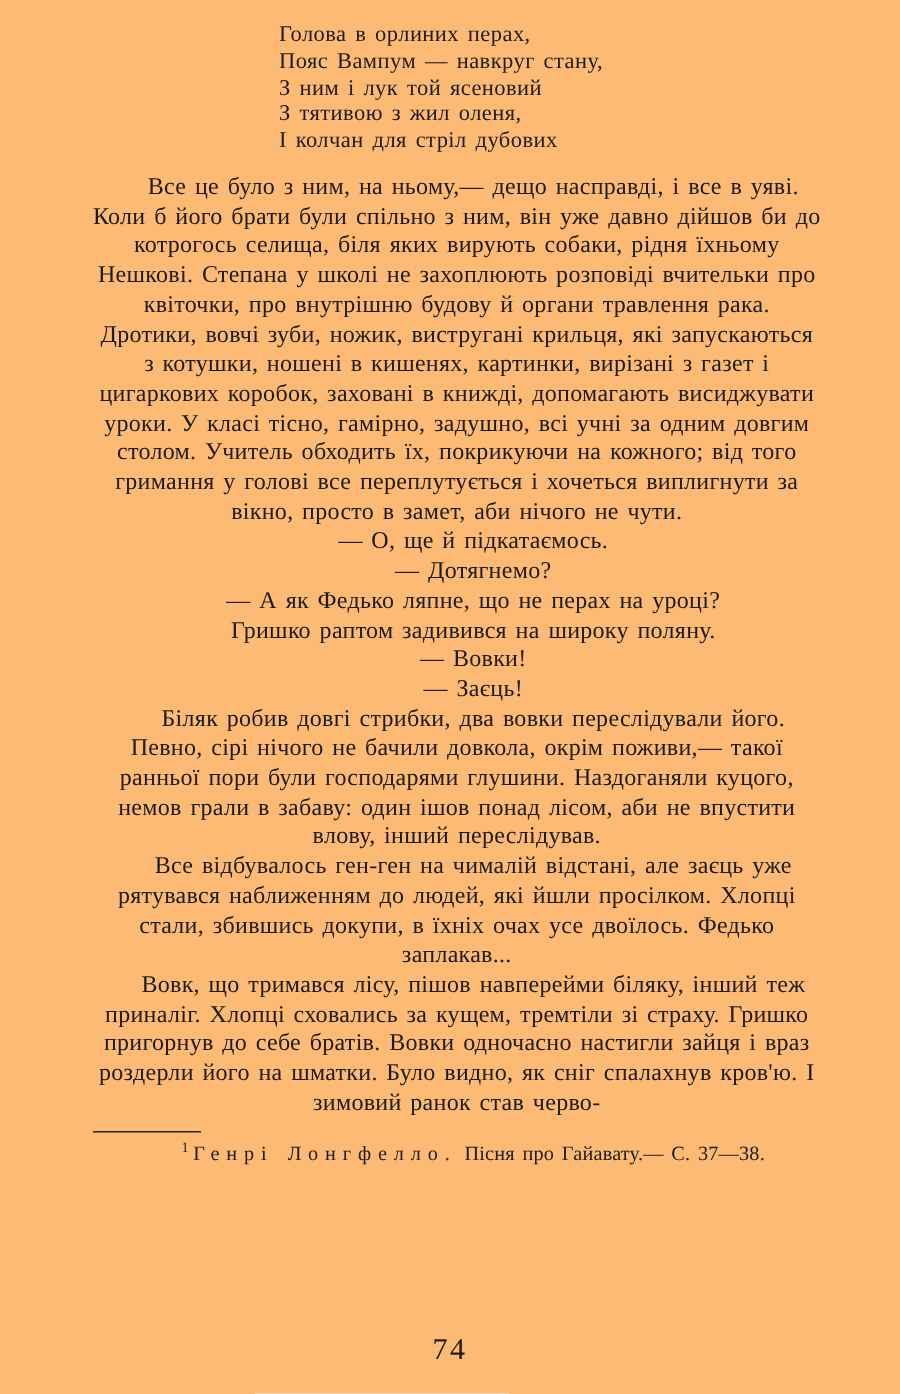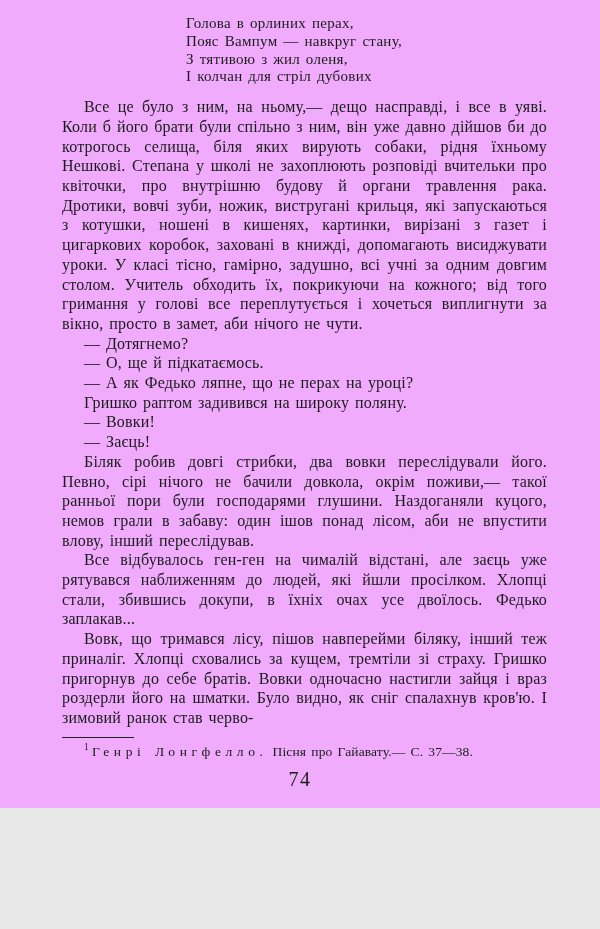--- a/index.html
+++ b/index.html
@@ -3,23 +3,23 @@
 <meta charset="utf-8">
 <style>
   html, body {
     margin: 0;
     padding: 0;
     background: #e8e8e8;
   }
   .page {
     position: relative;
     width: 600px;
-    height: 808px;
+    height: 929px;
     margin: 0 auto;
-    background: #f0abfc;
+    background: #fdba74;
     color: #1b1b1b;
     font-family: "Liberation Serif", "DejaVu Serif", serif;
     overflow: hidden;
   }
   .poem {
     padding-top: 15px;
     margin-left: 186px;
     font-size: 15px;
     line-height: 17.8px;
     letter-spacing: 0.02em;
@@ -35,20 +35,21 @@
     margin: 11px 53px 12px 62px;
     font-size: 16px;
     line-height: 19.7px;
     text-align: justify;
     letter-spacing: 0.012em;
     word-spacing: 0.1em;
   }
   .content p {
     margin: 0;
     text-indent: 22px;
+    text-align: center;
   }
   .footnote-sep {
     width: 72px;
     height: 0;
     border: none;
     border-top: 1.6px solid #232323;
     margin: 9px 0 5px 0;
   }
   .footnote {
     font-size: 13.5px;
@@ -77,28 +78,29 @@
   }
 </style>
 </head>
 <body>
 
 <div class="page">
 
   <div class="poem">
     <div class="poem-line">Голова в орлиних перах,</div>
     <div class="poem-line">Пояс Вампум — навкруг стану,</div>
+    <div class="poem-line">З ним і лук той ясеновий</div>
     <div class="poem-line">З тятивою з жил оленя,</div>
     <div class="poem-line">І колчан для стріл дубових</div>
   </div>
 
   <div class="content">
     <p>Все це було з ним, на ньому,— дещо насправді, і все в уяві. Коли б його брати були спільно з ним, він уже давно дійшов би до котрогось селища, біля яких вирують собаки, рідня їхньому Нешкові. Степана у школі не захоплюють розповіді вчительки про квіточки, про внутрішню будову й органи травлення рака. Дротики, вовчі зуби, ножик, вистругані крильця, які запускаються з котушки, ношені в кишенях, картинки, вирізані з газет і цигаркових коробок, заховані в книжді, допомагають висиджувати уроки. У класі тісно, гамірно, задушно, всі учні за одним довгим столом. Учитель обходить їх, покрикуючи на кожного; від того гримання у голові все переплутується і хочеться виплигнути за вікно, просто в замет, аби нічого не чути.</p>
+    <p>— О, ще й підкатаємось.</p>
     <p>— Дотягнемо?</p>
-    <p>— О, ще й підкатаємось.</p>
     <p>— А як Федько ляпне, що не перах на уроці?</p>
     <p>Гришко раптом задивився на широку поляну.</p>
     <p>— Вовки!</p>
     <p>— Заєць!</p>
     <p>Біляк робив довгі стрибки, два вовки переслідували його. Певно, сірі нічого не бачили довкола, окрім поживи,— такої ранньої пори були господарями глушини. Наздоганяли куцого, немов грали в забаву: один ішов понад лісом, аби не впустити влову, інший переслідував.</p>
     <p>Все відбувалось ген-ген на чималій відстані, але заєць уже рятувався наближенням до людей, які йшли просілком. Хлопці стали, збившись докупи, в їхніх очах усе двоїлось. Федько заплакав...</p>
     <p>Вовк, що тримався лісу, пішов навперейми біляку, інший теж приналіг. Хлопці сховались за кущем, тремтіли зі страху. Гришко пригорнув до себе братів. Вовки одночасно настигли зайця і враз роздерли його на шматки. Було видно, як сніг спалахнув кров'ю. І зимовий ранок став черво-</p>
 
     <hr class="footnote-sep">
 

